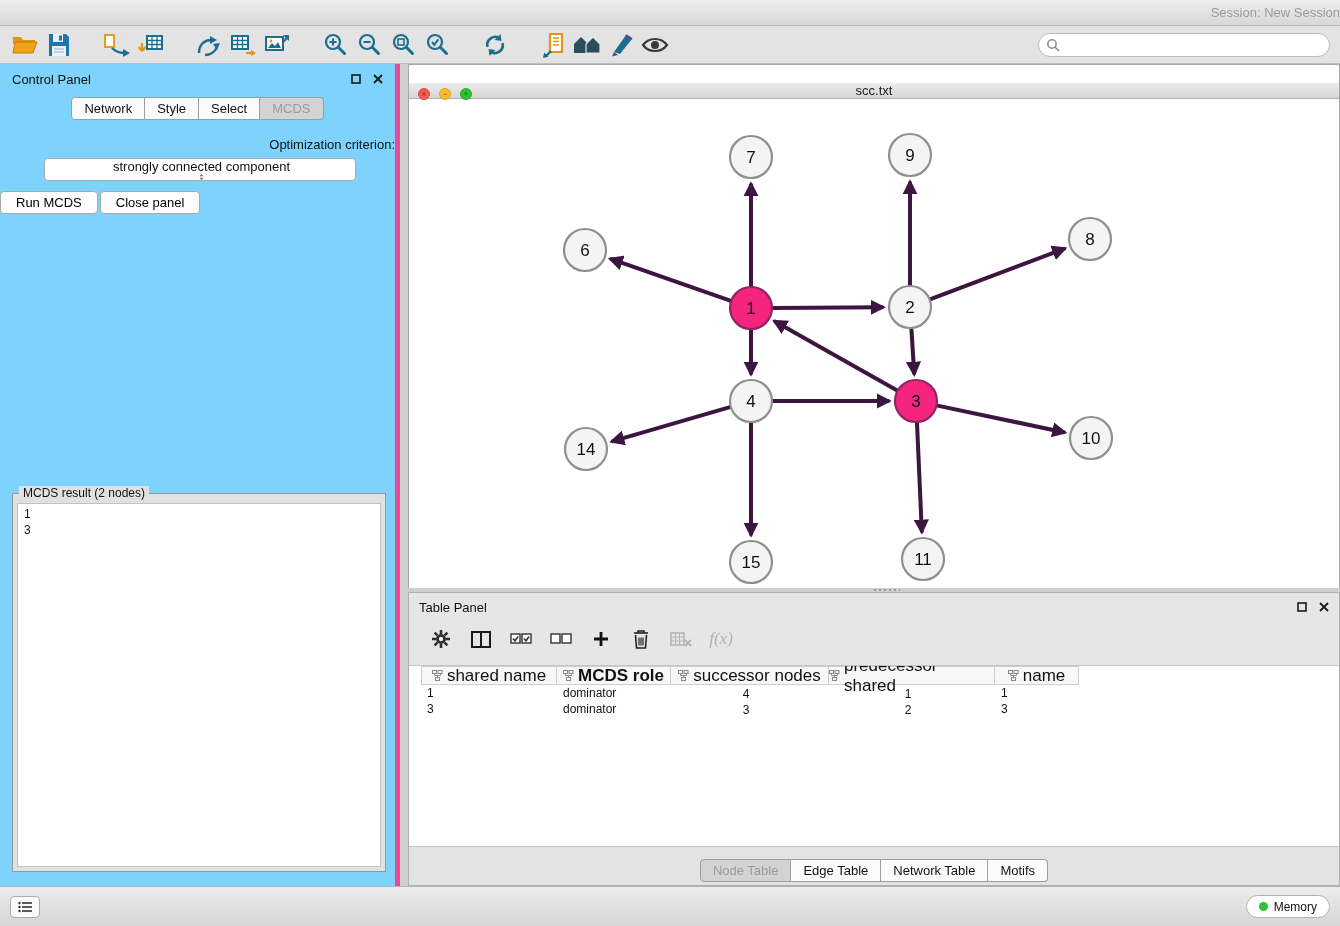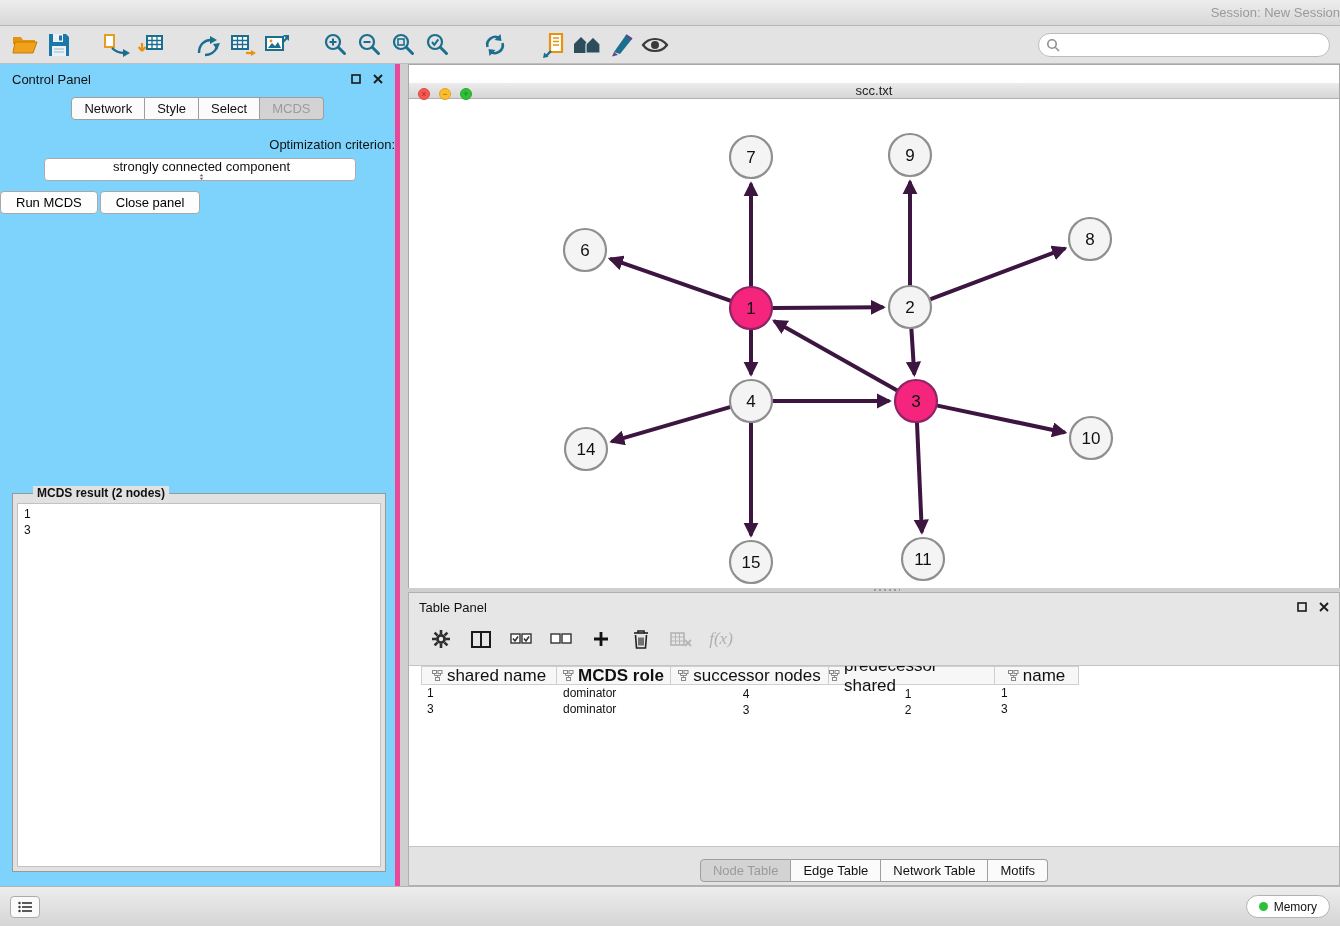--- a/index.html
+++ b/index.html
@@ -33,21 +33,21 @@
   .seg .tab.active { background:#d3d3d3; color:#9b9b9b; }
   .cp-tabs { position:absolute; top:33px; left:0; right:0; }
   .opt-label { position:absolute; top:73px; left:0; right:0; text-align:right; }
   .combo { position:absolute; top:94px; left:44px; width:312px; height:23px; background:#fff;
            border:1px solid #ababab; border-radius:4px; display:flex; align-items:center; padding:0 6px 0 9px;flex-direction:column; }
   .combo .val { flex:1; }
   .btn-row { position:absolute; top:127px; left:0; right:0; display:flex; justify-content:flex-start; gap:2px; }
   .btn { background:#fdfdfd; border:1px solid #a8a8a8; border-radius:4px; padding:3px 15px; font-size:13px; }
   .result-group { position:absolute; left:12px; top:429px; width:374px; height:379px;
                   border:1px solid #999; background:#e1e1e1; }
-  .result-label { position:absolute; top:-8px; left:20px; background:#e1e1e1; padding:0 4px; font-size:12px;font-weight:bold; }
+  .result-label { position:absolute; top:-8px; left:6px; background:#e1e1e1; padding:0 4px; font-size:12px; }
   .result-inner { position:absolute; left:4px; top:9px; right:4px; bottom:4px; background:#fff;
                   border:1px solid #c2c2c2; font-size:12px; line-height:16px; padding:2px 6px; overflow:auto; }
 
   
   .network-window { height:524px; background:#fff; border:1px solid #a8a8a8; display:flex; flex-direction:column; }
   .net-titlebar { height:22px; background:linear-gradient(#ececec,#d6d6d6); border-bottom:1px solid #b0b0b0;
                   position:relative; display:flex; align-items:center; justify-content:center; color:#222;margin-top:18px; }
   .lights { position:absolute; left:9px; top:5px; display:flex; gap:9px; }
   .light { width:12px; height:12px; border-radius:50%; display:flex; align-items:center; justify-content:center;
            font-size:9px; line-height:1; color:rgba(60,20,0,.55); }

